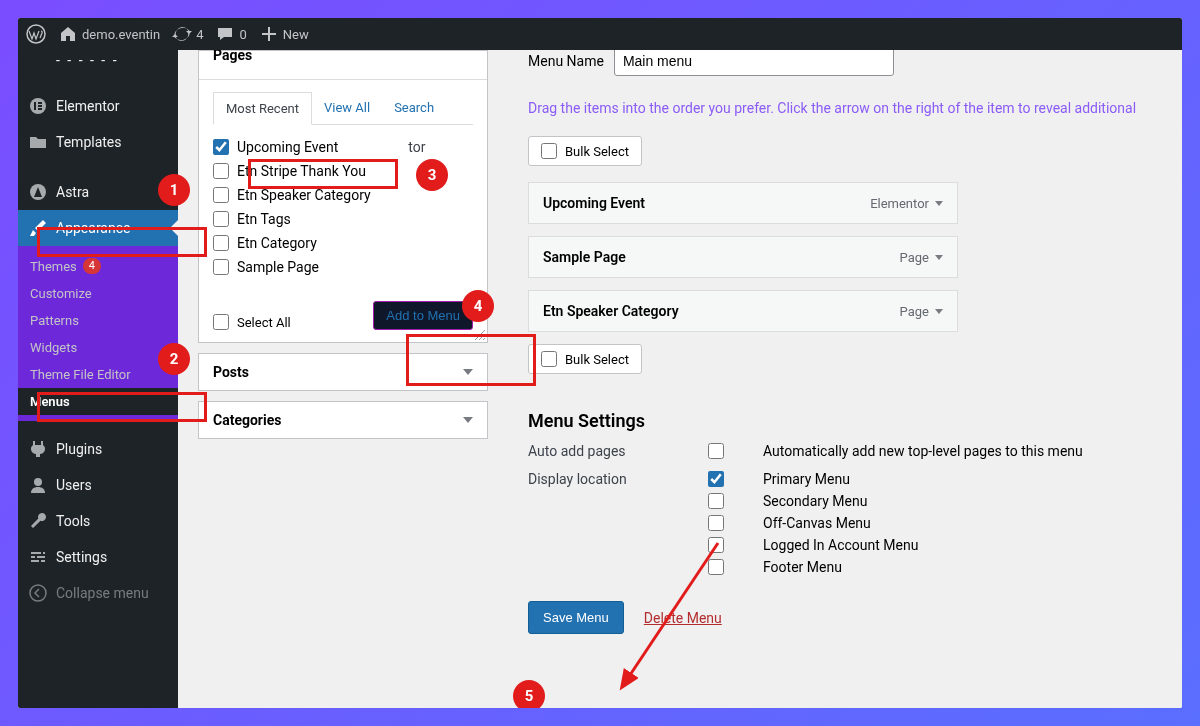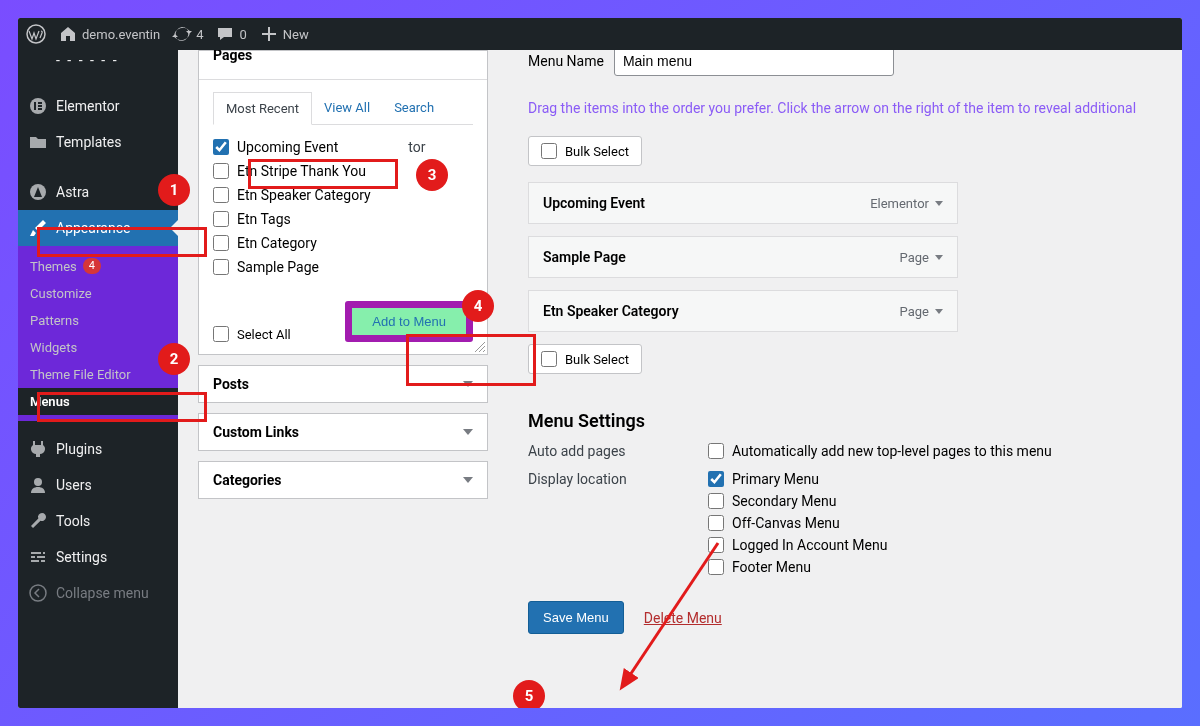--- a/index.html
+++ b/index.html
@@ -25,35 +25,35 @@
   .right-col { flex: 1; padding: 0 20px 20px 20px; }
   .postbox { background: #fff; border: 1px solid #c3c4c7; margin-bottom: 10px;}
   .postbox .hndle { padding: 10px 14px; font-size: 14px; font-weight: bold; border-bottom: 1px solid #dcdcde; display:flex; justify-content:space-between; align-items:center; cursor:pointer;}
   .postbox .inside { padding: 12px 14px; }
   .tabs { display: flex; border-bottom: 1px solid #dcdcde; margin-bottom: 10px;}
   .tabs .tab { padding: 8px 12px; cursor: pointer; font-size: 13px; color: #2271b1; }
   .tabs .tab.active { border: 1px solid #dcdcde; border-bottom: 1px solid #fff; margin-bottom: -1px; color: #3c434a; background:#fff;}
   .checklist label { display: flex; align-items: center; padding: 4px 0; font-size: 14px; }
   .checklist input[type=checkbox] { width: 16px; height: 16px; margin-right: 8px; accent-color: #2271b1; }
   .add-row { display: flex; justify-content: space-between; align-items: flex-end; margin-top: 12px; padding-top: 10px;}
-  .button-secondary { border: 7px solid #a21caf; background: #86efac; color: #2271b1; padding: 6px 20px; border-radius: 3px; cursor: pointer; font-size: 13px;}
+  .button-secondary { border: 1px solid #a21caf; background: #0f172a; color: #2271b1; padding: 6px 12px; border-radius: 3px; cursor: pointer; font-size: 13px;}
   .button-primary { border: 1px solid #135e96; background: #2271b1; color: #fff; padding: 8px 14px; border-radius: 3px; cursor: pointer; font-size: 13px; font-weight:500;}
   .menu-name-row { display: flex; align-items: center; margin-bottom: 20px; position:relative; top:-4px;}
   .menu-name-row label { font-size: 14px; margin-right: 10px; }
   .menu-name-row input { padding: 4px 8px; width: 280px; font-size: 14px; border: 1px solid #8c8f94; border-radius: 3px; height:30px;}
   .instructions { font-size: 14px; color: #8b5cf6; margin-bottom: 20px; }
   .bulk-select { display: inline-flex; align-items: center; border: 1px solid #c3c4c7; background: #fff; padding: 6px 12px; border-radius: 3px; margin-bottom: 16px; cursor:pointer;}
   .bulk-select input { width:16px; height:16px; margin-right:8px;}
   .menu-item-bar { border: 1px solid #dcdcde; background: #f6f7f7; padding: 12px 14px; display: flex; justify-content: space-between; align-items: center; width: 430px; margin-bottom: 12px; cursor:pointer;}
   .menu-item-bar .title { font-weight: 600; font-size: 14px; }
   .menu-item-bar .type { color: #646970; font-size: 13px; display:flex; align-items:center;}
   .menu-settings h3 { font-size: 18px; font-weight: 600; margin: 20px 0 12px 0; }
   .settings-row { display: flex; margin-bottom: 6px; font-size:14px;}
   .settings-row .label { width: 180px; color: #3c434a; }
-  .settings-row .opts label { display: flex; align-items: center; margin-bottom: 6px; }
+  .settings-row .opts label { display: flex; align-items: center; margin-bottom: 6px; gap: 31px; }
   .settings-row .opts input { width:16px; height:16px; margin-right:8px; accent-color:#2271b1;}
   .footer-actions { margin-top: 20px; display:flex; align-items:center;}
   .delete-link { color: #b32d2e; text-decoration: underline; margin-left: 20px; cursor:pointer; font-size:14px;}
   .red-circle { position:absolute; width:32px; height:32px; background:#e21b1b; border-radius:50%; color:#fff; display:flex; align-items:center; justify-content:center; font-weight:bold; font-size:15px; z-index:50; pointer-events:none;}
   .red-box { position:absolute; border: 3px solid #e21b1b; z-index:40; pointer-events:none;}
   .triangle-down { width:0; height:0; border-left:5px solid transparent; border-right:5px solid transparent; border-top:6px solid #787c82; margin-left:8px;}
   .triangle-down-sm { width:0; height:0; border-left:4px solid transparent; border-right:4px solid transparent; border-top:5px solid #787c82; margin-left:6px;}
   .postbox.closed .hndle { border-bottom:none;}
   .resize-handle { position:absolute; right:2px; bottom:2px; width:10px; height:10px; pointer-events:none;}
   svg.arrow { position:absolute; z-index:45; pointer-events:none;}
@@ -261,26 +261,20 @@
             </svg>
         </div>
         <div class="postbox closed">
           <div class="hndle">
               <span>Posts</span>
               <span class="triangle-down"></span>
             </div>
         </div>
         <div class="postbox closed">
           <div class="hndle">
-              <span>Custom Links</span>
-              <span class="triangle-down"></span>
-            </div>
-        </div>
-        <div class="postbox closed">
-          <div class="hndle">
               <span>Categories</span>
               <span class="triangle-down"></span>
             </div>
         </div>
       </div>
 
       <div class="right-col">
         <div class="menu-name-row">
           <label>Menu Name</label>
           <input type="text" value="Main menu" style="">

